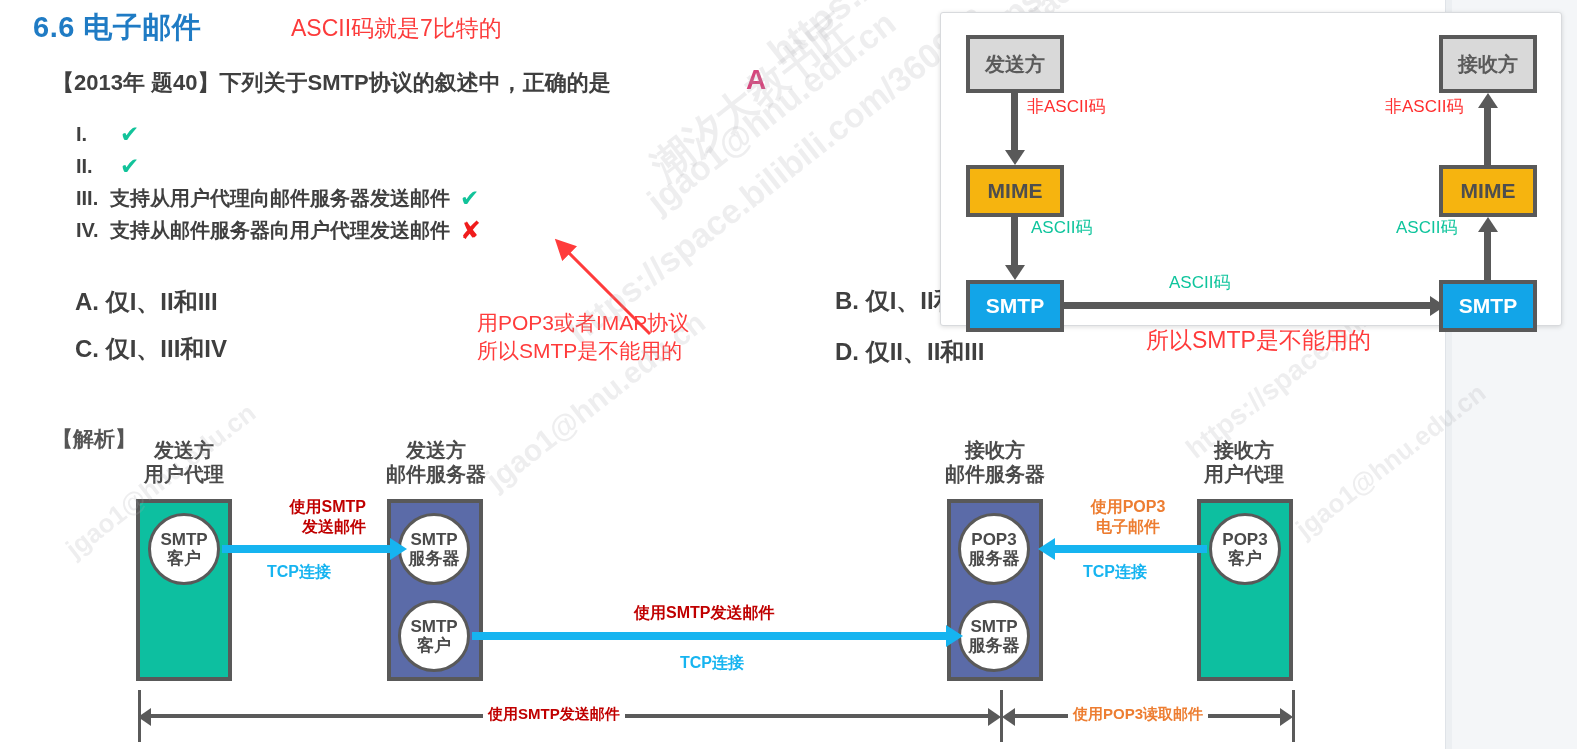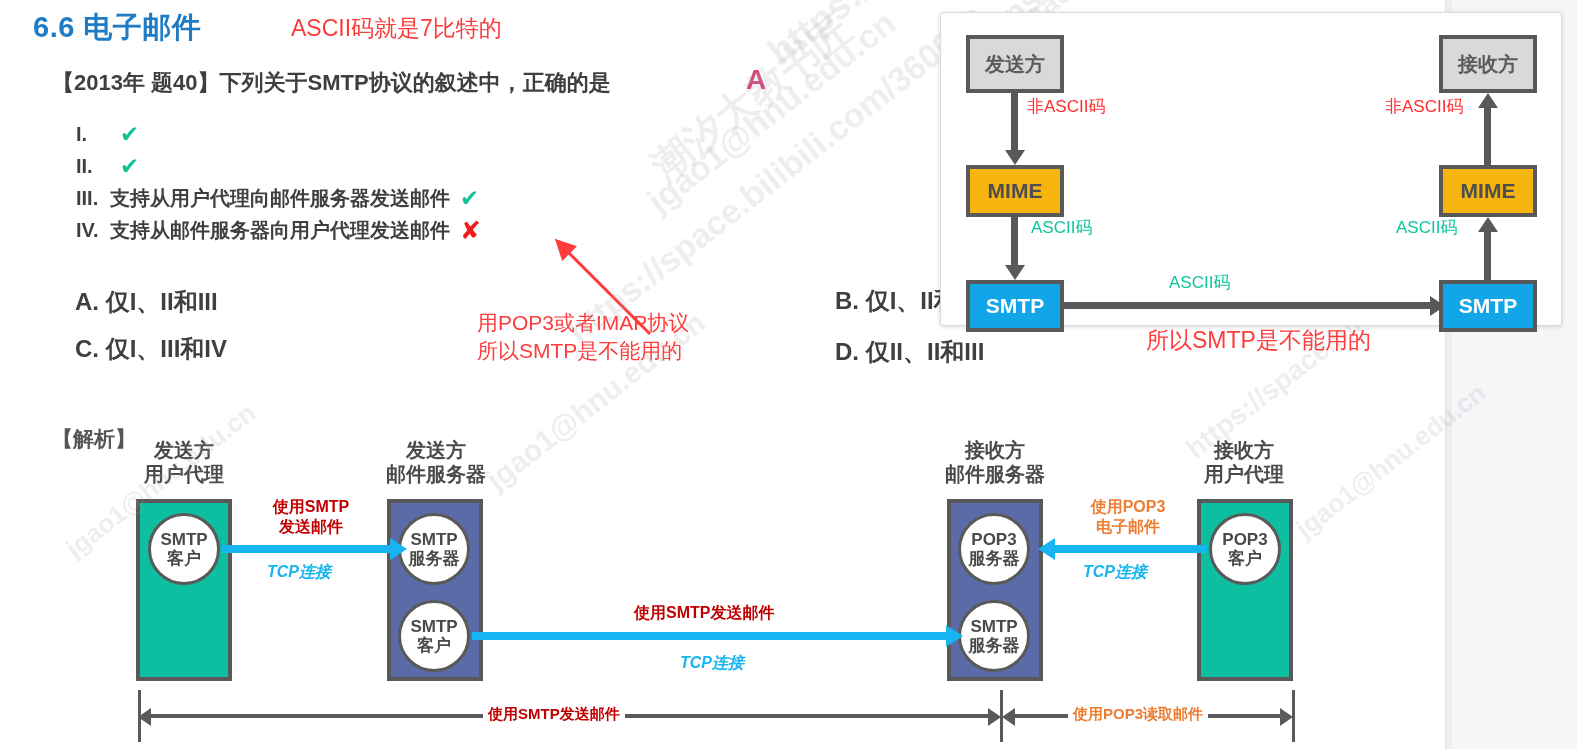--- a/index.html
+++ b/index.html
@@ -72,23 +72,23 @@
   .dlabel{position:absolute;font-size:20px;font-weight:bold;color:#4a4a4a;text-align:center;line-height:1.22;white-space:nowrap;}
   .dbox{position:absolute;border:4px solid #595959;box-sizing:border-box;}
   .dbox.teal{background:#0dbfa0;}
   .dbox.purple{background:#5b6ba8;}
   .node{position:absolute;border-radius:50%;background:#fff;border:3px solid #595959;
      display:flex;flex-direction:column;align-items:center;justify-content:center;
      font-size:17px;font-weight:bold;color:#4a4a4a;line-height:1.12;box-sizing:border-box;}
   .cyan-line{position:absolute;height:8px;background:#16b4f0;}
   .cyan-head-r{position:absolute;width:0;height:0;border-top:11px solid transparent;border-bottom:11px solid transparent;border-left:17px solid #16b4f0;}
   .cyan-head-l{position:absolute;width:0;height:0;border-top:11px solid transparent;border-bottom:11px solid transparent;border-right:17px solid #16b4f0;}
-  .lbl-red{position:absolute;font-size:16px;font-weight:bold;color:#c00000;text-align:center;line-height:1.25;white-space:nowrap;}
+  .lbl-red{position:absolute;font-size:16px;font-weight:bold;color:#c00000;text-align:right;line-height:1.25;white-space:nowrap;}
   .lbl-orange{position:absolute;font-size:16px;font-weight:bold;color:#ed7d31;text-align:center;line-height:1.25;white-space:nowrap;}
-  .lbl-cyan{position:absolute;font-size:16px;font-weight:bold;color:#16b4f0;white-space:nowrap;font-style:italic;}
+  .lbl-cyan{position:absolute;font-size:16px;font-weight:bold;color:#16b4f0;white-space:nowrap;}
 
   
   .tick{position:absolute;width:3px;background:#5a5a5a;}
   .brline{position:absolute;height:4px;background:#5a5a5a;}
   .br-head-l{position:absolute;width:0;height:0;border-top:9px solid transparent;border-bottom:9px solid transparent;border-right:13px solid #5a5a5a;}
   .br-head-r{position:absolute;width:0;height:0;border-top:9px solid transparent;border-bottom:9px solid transparent;border-left:13px solid #5a5a5a;}
   .br-label{position:absolute;font-size:15px;font-weight:bold;white-space:nowrap;background:#fff;padding:0 5px;}
   .br-label.red{color:#c00000;}
   .br-label.orange{color:#ed7d31;}
 </style>

